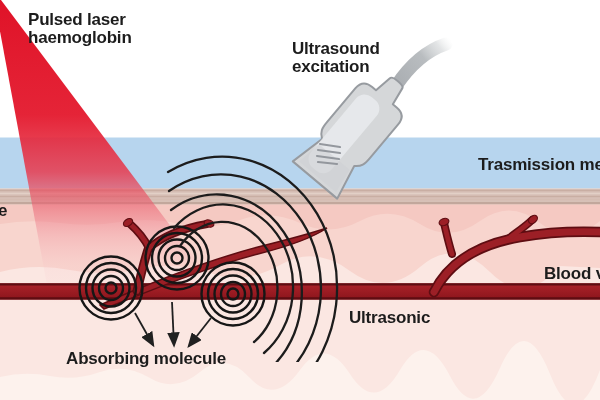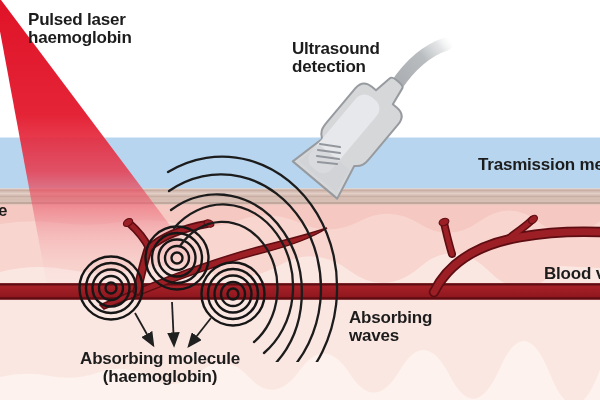--- a/index.html
+++ b/index.html
@@ -160,32 +160,30 @@
     </g>
   </svg>
 
   <div class="lbl" id="lbl-pulsed" style="left:28px;top:11px;">
     <span class="ln">Pulsed laser</span>
     <span class="ln">haemoglobin</span>
   </div>
 
   <div class="lbl" id="lbl-ultrasonic" style="left:292px;top:40px;">
     <span class="ln">Ultrasound</span>
-    <span class="ln">detection</span>
+    <span class="ln">excitation</span>
   </div>
 
   <div class="lbl" id="lbl-transmission" style="left:478px;top:156px;">Trasmission me</div>
 
   <div class="lbl" id="lbl-blood" style="left:544px;top:265px;">Blood v</div>
 
   <div class="lbl" id="lbl-uswaves" style="left:349px;top:309px;">
-    <span class="ln">Absorbing</span>
-    <span class="ln">waves</span>
+    <span class="ln">Ultrasonic</span>
   </div>
 
-  <div class="lbl" id="lbl-absorbing" style="left:40px;top:350px;">
+  <div class="lbl" id="lbl-absorbing" style="left:26px;top:350px;">
     <span class="ln">Absorbing molecule</span>
-    <span class="ln">(haemoglobin)</span>
   </div>
 
   <div class="lbl" id="lbl-edge-e" style="left:-2px;top:202px;">e</div>
 
 </div>
 
 </body></html>

